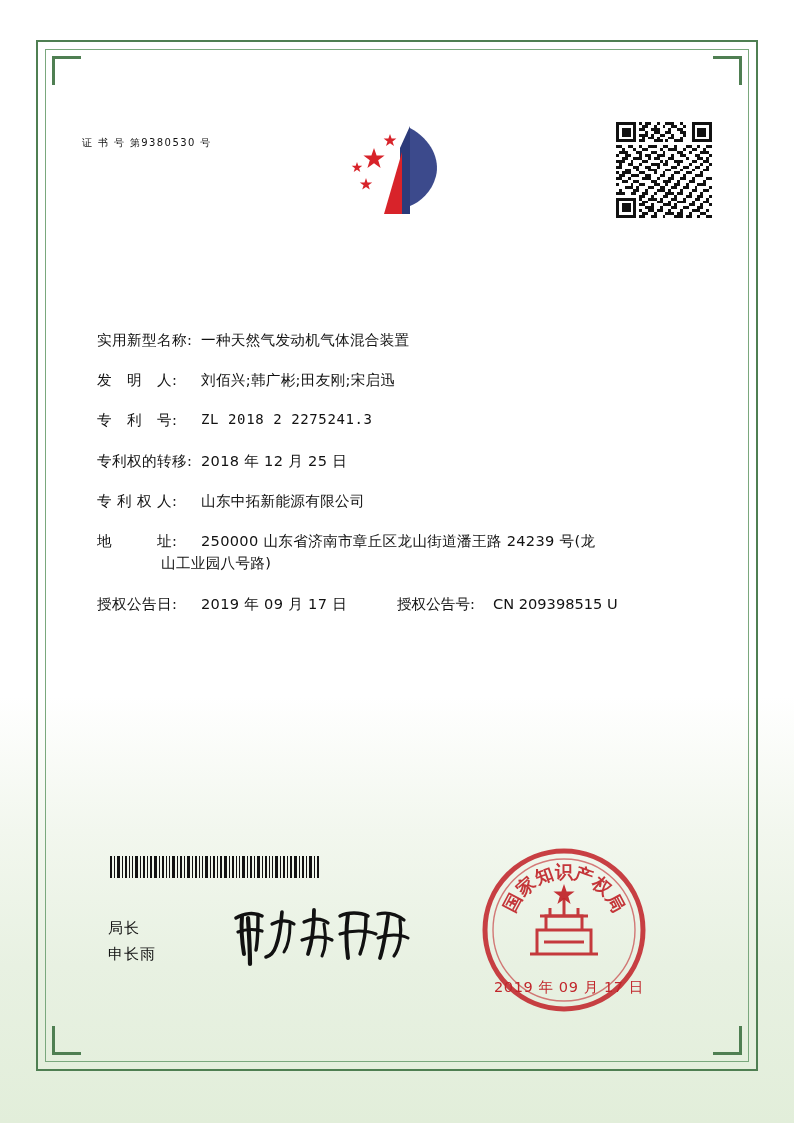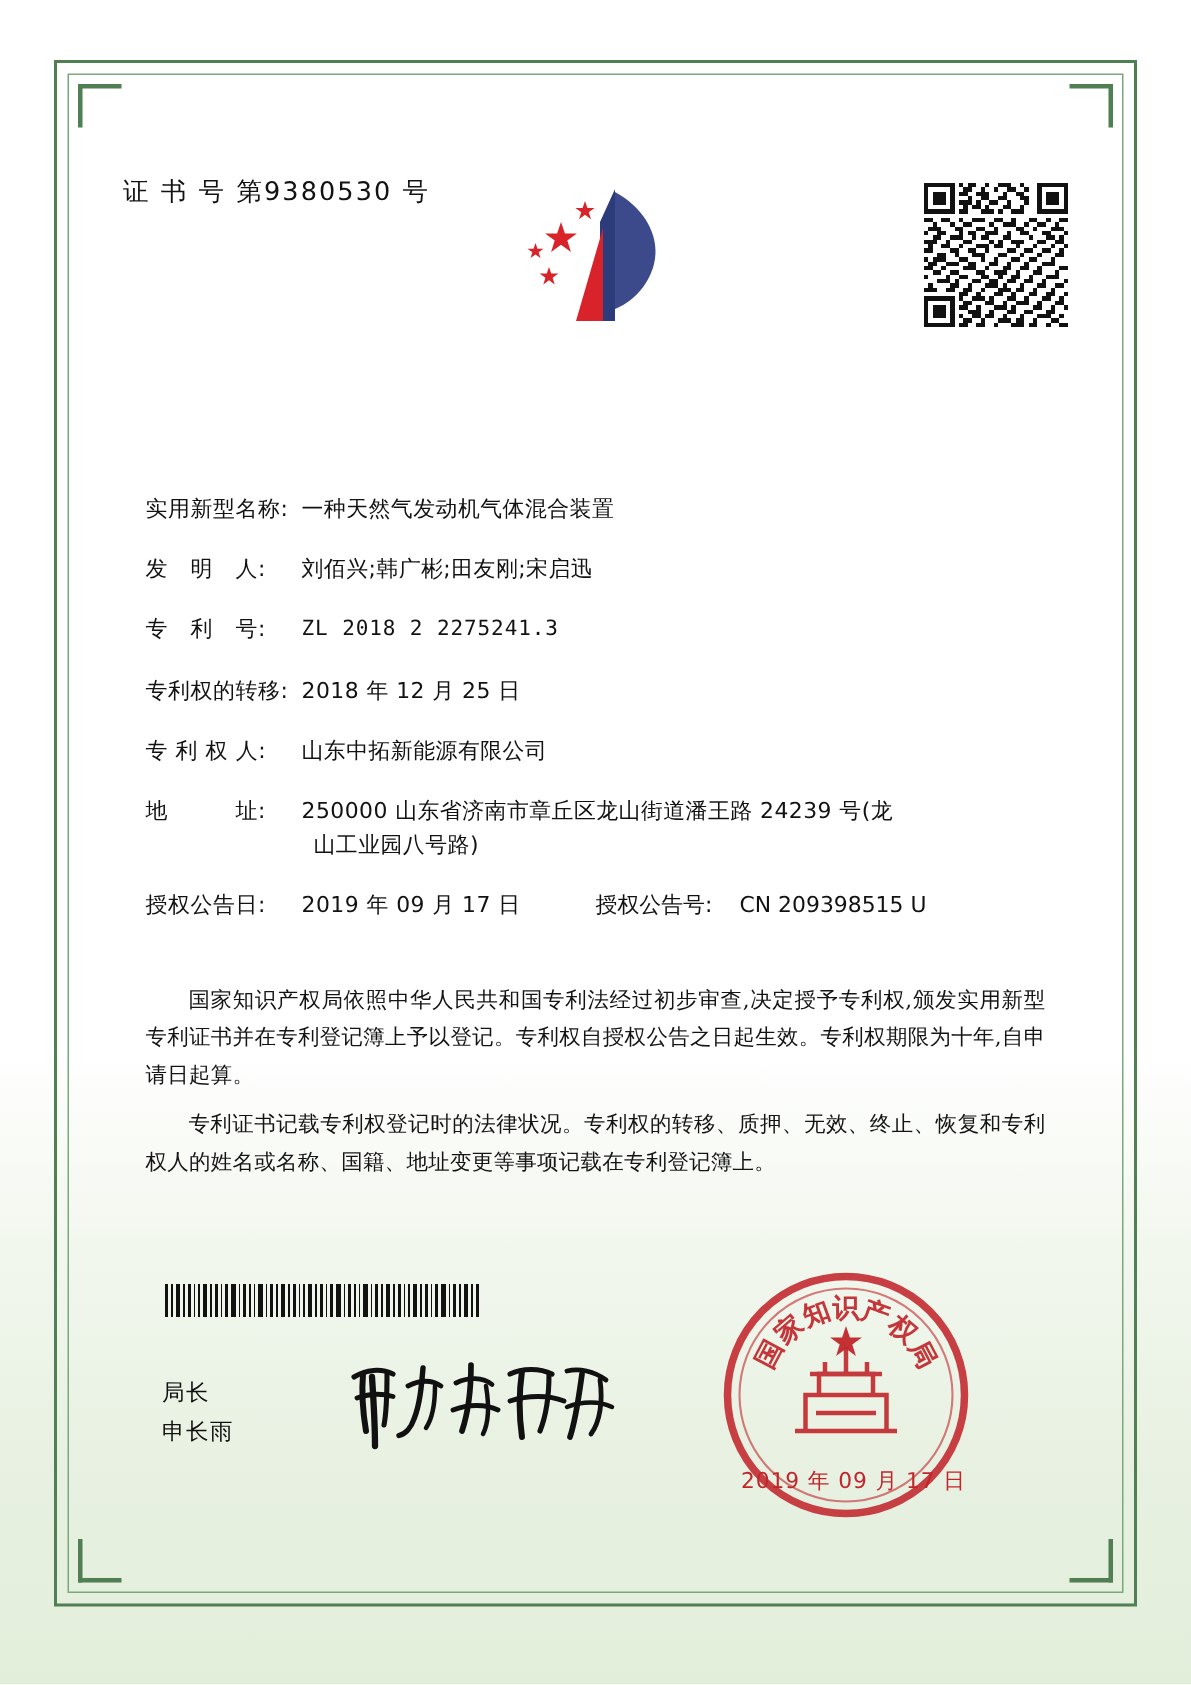--- a/index.html
+++ b/index.html
@@ -39,22 +39,22 @@
     border: 0 solid #4f7f52;
   }
   .corner.tl { left: 52px; top: 56px; border-left-width: 3px; border-top-width: 3px; }
   .corner.tr { right: 52px; top: 56px; border-right-width: 3px; border-top-width: 3px; }
   .corner.bl { left: 52px; bottom: 68px; border-left-width: 3px; border-bottom-width: 3px; }
   .corner.br { right: 52px; bottom: 68px; border-right-width: 3px; border-bottom-width: 3px; }
 
   
   .cert-no {
     position: absolute;
-    left: 82px; top: 116px;
-    font-size: 17px;
+    left: 82px; top: 136px;
+    font-size: 10px;
     letter-spacing: 1.4px;
     color: #121212;
     white-space: nowrap;
   }
   .logo {
     position: absolute;
     left: 340px; top: 118px;
     width: 120px; height: 104px;
   }
   .qr {
@@ -98,21 +98,21 @@
   .field-value {
     flex: 1 1 auto;
     letter-spacing: 0.3px;
   }
   .field-value.mono {
     font-family: "DejaVu Sans Mono", "Liberation Mono", monospace;
     font-size: 14px;
     letter-spacing: 0.6px;
   }
   .addr-line2 {
-    margin-left: 112px;
+    margin-left: 64px;
     margin-top: 3px;
     letter-spacing: 0.3px;
   }
   .two-col {
     display: flex;
     align-items: flex-start;
   }
   .two-col .c1 { width: 300px; flex: 0 0 300px; }
   .two-col .c2 { flex: 1 1 auto; }
 
@@ -500,24 +500,20 @@
         <div class="field-value">2019 年 09 月 17 日</div>
       </div>
       <div class="c2" style="display:flex;">
         <div style="flex:0 0 96px;">授权公告号:</div>
         <div>CN 209398515 U</div>
       </div>
     </div>
 
   </div>
 
-  <div class="paras">
-    <p>国家知识产权局依照中华人民共和国专利法经过初步审查,决定授予专利权,颁发实用新型专利证书并在专利登记簿上予以登记。专利权自授权公告之日起生效。专利权期限为十年,自申请日起算。</p>
-    <p>专利证书记载专利权登记时的法律状况。专利权的转移、质押、无效、终止、恢复和专利权人的姓名或名称、国籍、地址变更等事项记载在专利登记簿上。</p>
-  </div>
 
   <div class="barcode">
     <svg viewBox="0 0 210 22" width="210" height="22" shape-rendering="crispEdges" aria-hidden="true">
       <rect width="210" height="22" fill="transparent"></rect>
       <g fill="#111111">
         <rect x="0" y="0" width="2" height="22"></rect>
           <rect x="4" y="0" width="1" height="22"></rect>
         <rect x="7" y="0" width="3" height="22"></rect>
           <rect x="12" y="0" width="1" height="22"></rect>
         <rect x="15" y="0" width="2" height="22"></rect>

